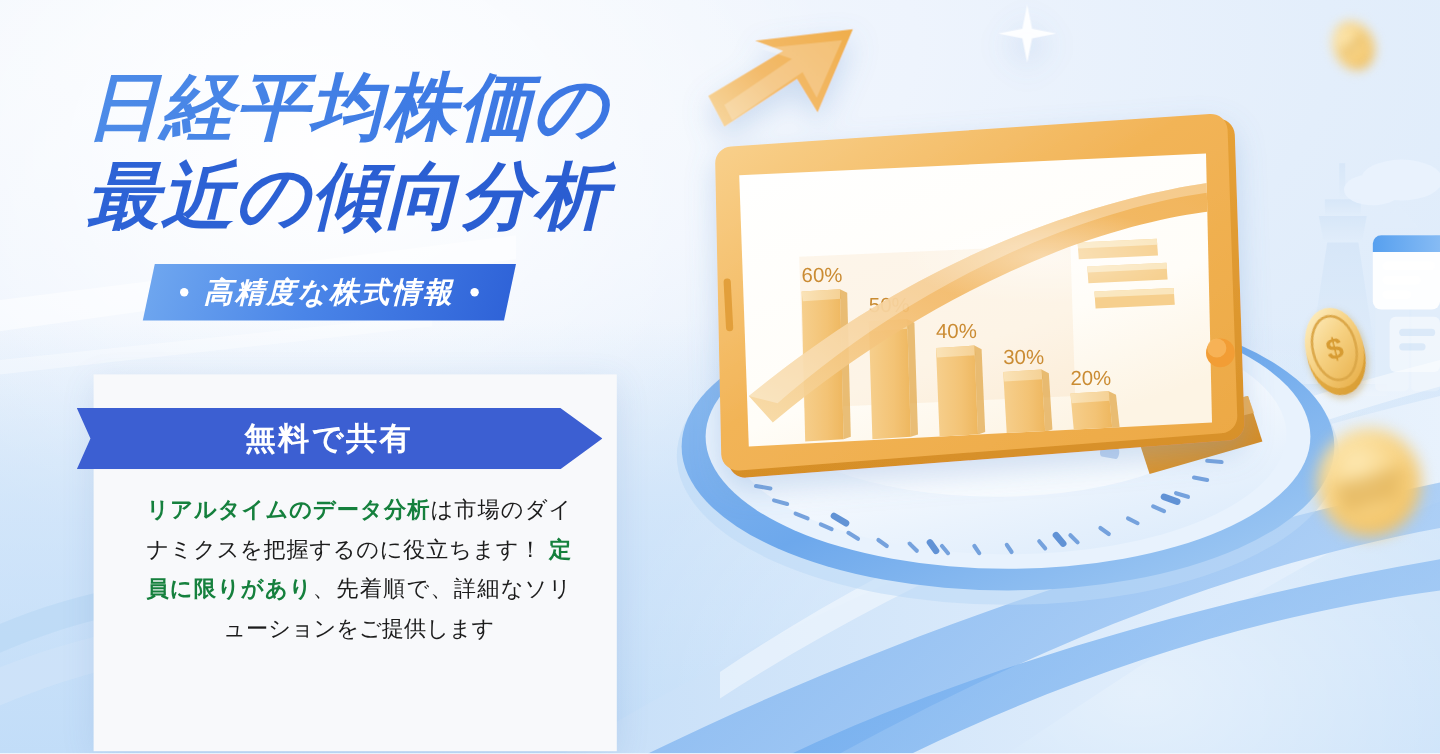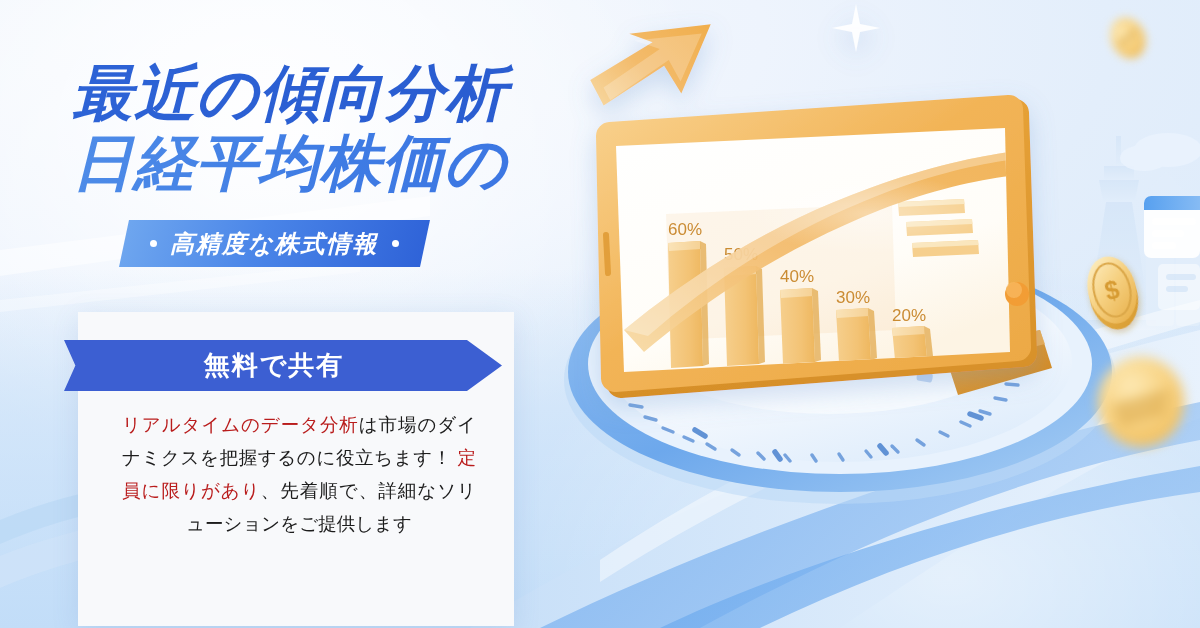--- a/index.html
+++ b/index.html
@@ -88,21 +88,21 @@
   }
   .ribbon .rtxt {
     color: #ffffff; font-size: 26px; font-weight: 700; letter-spacing: 2px;
     margin-left: -18px;
   }
   .card-body {
     position: absolute; left: 44px; right: 38px; top: 96px;
     font-size: 18.5px; line-height: 33px; color: #1c1c1c; text-align: justify;
     text-align-last: center;
   }
-  .hl { color: #b91c1c; font-weight: 400; }
+  .hl { color: #15803d; font-weight: 700; }
 
   
   .illus { position: absolute; left: 540px; top: 0; width: 660px; height: 628px; }
   .illus svg { position: absolute; inset: 0; }
 
   
   .coin-blur {
     position: absolute; border-radius: 50%;
     background: radial-gradient(circle at 38% 32%, #fde9b4 0%, #f8d486 42%, #f0bf60 78%, #e8b34f 100%);
     pointer-events: none;
@@ -188,22 +188,22 @@
     <path d="M0 520 C120 470 260 466 400 498 L400 516 C255 486 120 492 0 544 Z" fill="#bcd9f5" opacity=".8"></path>
     <path d="M0 556 C140 500 300 498 470 536 L470 560 C300 522 140 528 0 588 Z" fill="#cfe3f8" opacity=".75"></path>
 
     <path d="M1200 330 C940 392 680 498 470 628 L840 628 C1000 520 1110 452 1200 418 Z" fill="url(#gRib3)" opacity=".9"></path>
     <path d="M1200 402 C960 452 720 540 540 628 L700 628 C880 530 1040 470 1200 440 Z" fill="url(#gRib1)" opacity=".85"></path>
     <path d="M1200 466 C990 502 790 566 660 628 L760 628 C900 560 1050 512 1200 492 Z" fill="url(#gRib2)" opacity=".7"></path>
     <path d="M1200 300 C980 356 760 452 600 560 L600 582 C770 472 990 380 1200 322 Z" fill="#ffffff" opacity=".45"></path>
   </svg>
 
   <div class="headline">
+    <div class="line line1">日経平均株価の</div>
     <div class="line line2">最近の傾向分析</div>
-    <div class="line line1">日経平均株価の</div>
   </div>
 
   <div class="badge-wrap">
     <div class="badge">
       <span class="dot"></span>
       <span class="btxt">高精度な株式情報</span>
       <span class="dot"></span>
     </div>
   </div>
 

